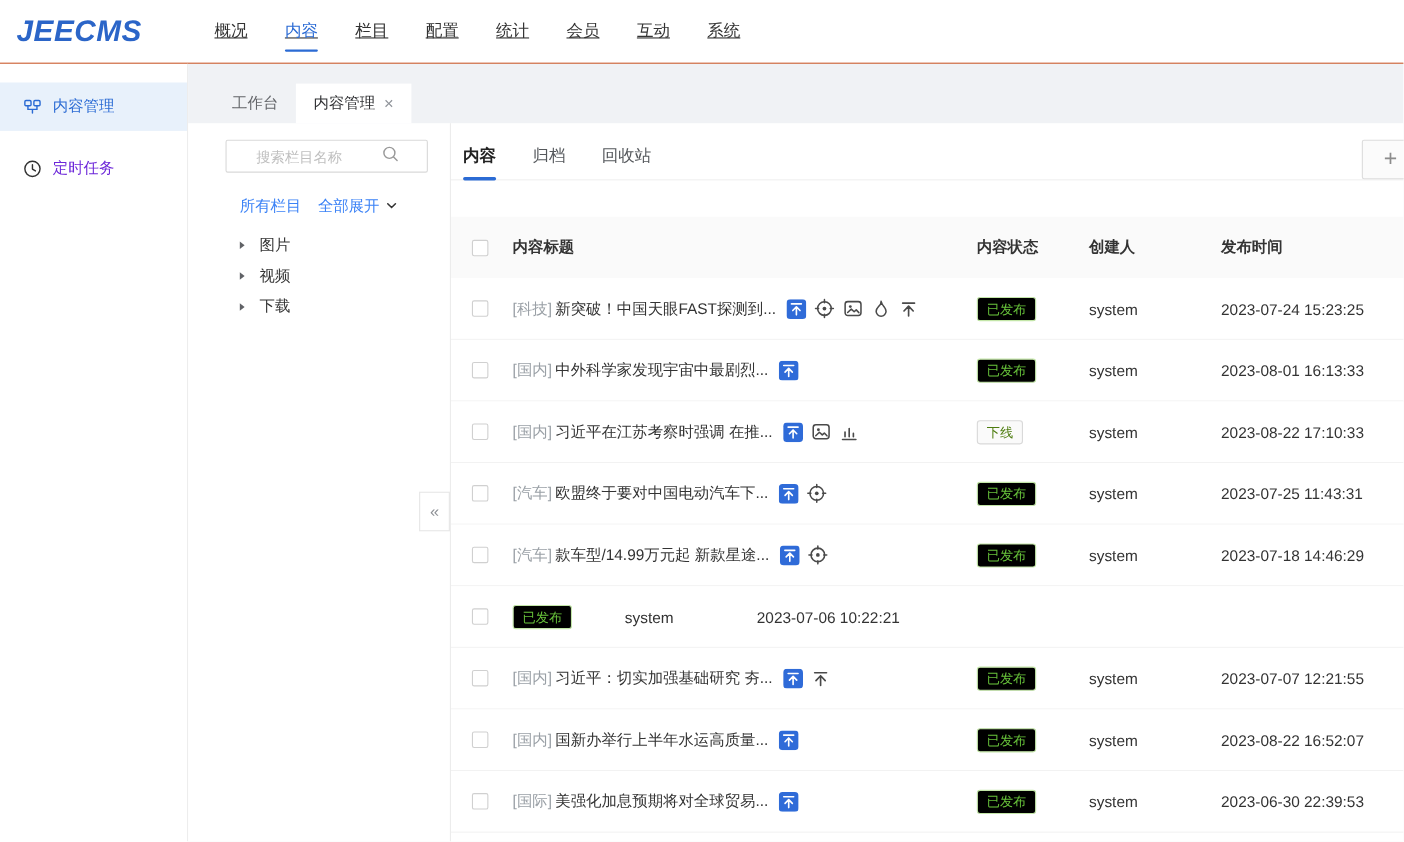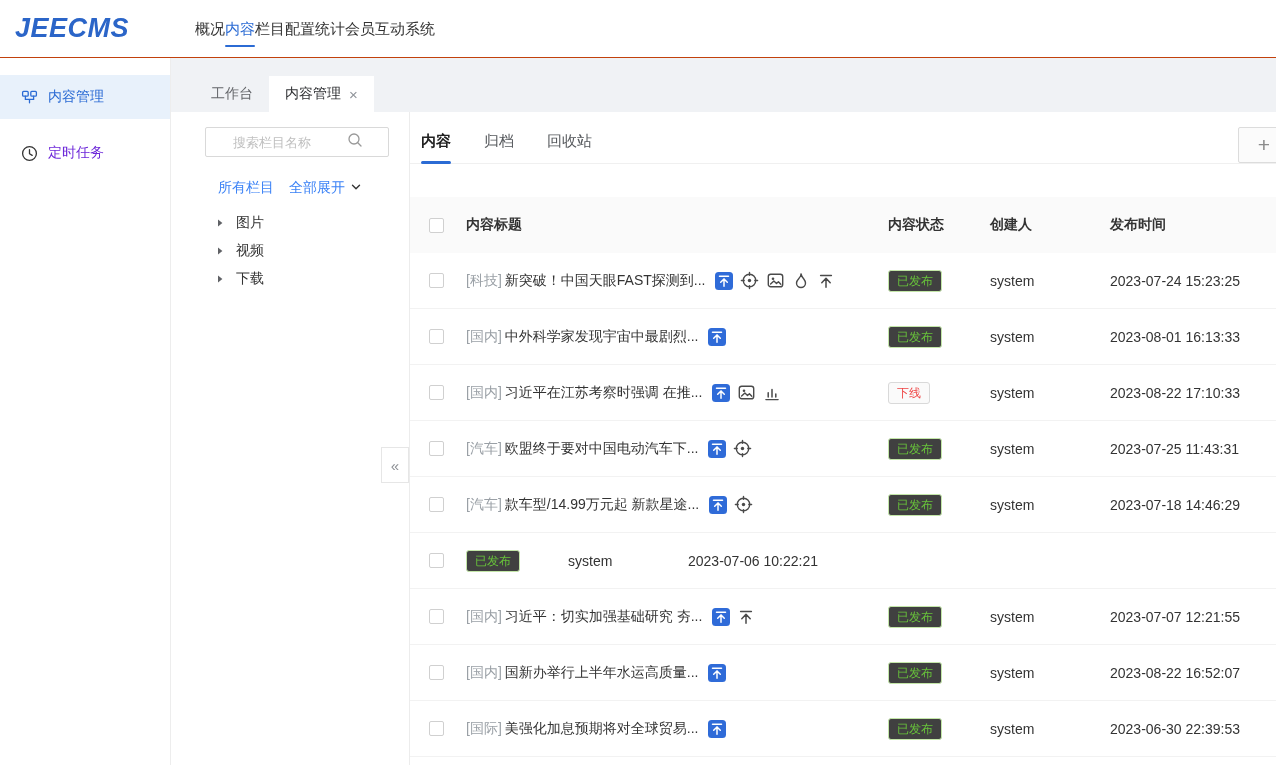--- a/index.html
+++ b/index.html
@@ -4,21 +4,21 @@
 <style>
   * { box-sizing: border-box; }
   html,body { margin:0; padding:0; }
   body {
     width:1276px; height:765px; overflow:hidden; background:#fff;
     font-family:"Liberation Sans","DejaVu Sans",sans-serif; color:#333;
   }
   
   .header { height:58px; border-bottom:1px solid #c2410c; display:flex; align-items:center; background:#fff; }
   .logo { width:180px; padding-left:15px; font-size:27px; font-weight:bold; font-style:italic; color:#2b65c8; letter-spacing:.5px; }
-  .nav { display:flex; margin-left:15px; }
+  .nav { display:flex; gap:34px; margin-left:15px;text-decoration:underline; }
   .nav-item { font-size:15px; color:#333; height:58px; line-height:58px; position:relative; cursor:pointer; white-space:nowrap; }
   .nav-item.active { color:#2b6bd4; }
   .nav-item.active::after { content:""; position:absolute; left:0; right:0; bottom:11px; height:2px; background:#2b6bd4; border-radius:1px; }
   
   .page-body { display:flex; height:707px; }
   .sidebar { width:171px; border-right:1px solid #ededed; background:#fff; padding-top:17px; flex:none; }
   .side-item { height:44px; display:flex; align-items:center; gap:10px; padding-left:21px; font-size:14px; color:#6d28d9; cursor:pointer; margin-bottom:12px; }
   .side-item.active { background:#e8f1fb; color:#2b6bd4; }
   .side-item .icon { display:inline-flex; }
   .main { flex:1; min-width:0; background:#f0f2f5; display:flex; flex-direction:column; }
@@ -52,22 +52,22 @@
   .c-title { flex:1; min-width:0; display:flex; align-items:center; }
   .c-status { width:102px; flex:none; }
   .c-creator { width:120px; flex:none; color:#333; }
   .c-time { width:166px; flex:none; color:#333; white-space:nowrap; }
   .checkbox { width:15px; height:15px; border:1px solid #d0d0d0; border-radius:2px; background:#fff; cursor:pointer; flex:none; }
   .prefix { color:#9aa0a6; margin-right:3px; white-space:nowrap; }
   .title-text { color:#333; white-space:nowrap; }
   .row-icons { display:inline-flex; align-items:center; gap:7px; margin-left:10px; }
   .row-icons .icon { display:inline-flex; }
   .badge { display:inline-block; padding:4px 8px; font-size:12px; line-height:1; border-radius:3px; }
-  .badge.published { color:#67c23a; background:#404040; border:1px solid #c3e6a8; }
-  .badge.offline   { color:#ef4444; background:#fafafa; border:1px solid #d9d9d9; }
+  .badge.published { color:#67c23a; background:#000000; border:1px solid #c3e6a8; }
+  .badge.offline   { color:#4d7c0f; background:#fafafa; border:1px solid #d9d9d9; }
 </style>
 </head>
 <body>
 
 <div class="header">
   <div class="logo">JEECMS</div>
   <div class="nav">
       <div class="nav-item">概况</div>
       <div class="nav-item active">内容</div>
       <div class="nav-item">栏目</div>

